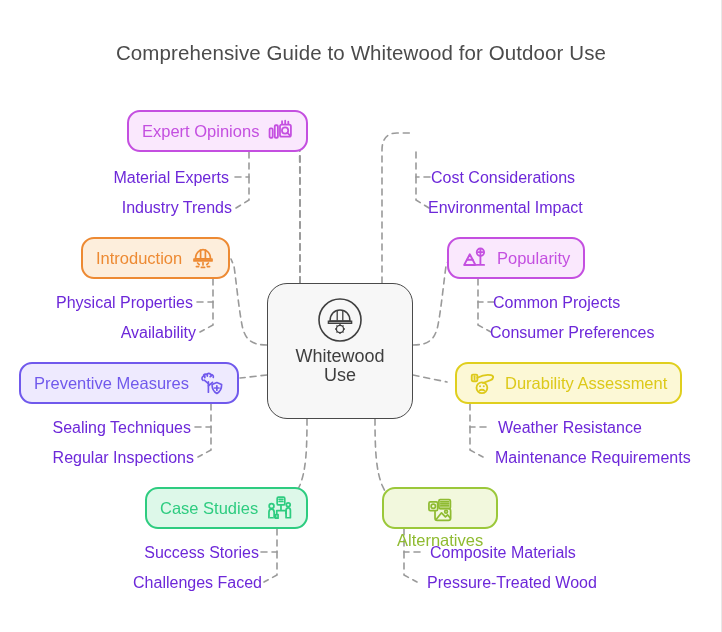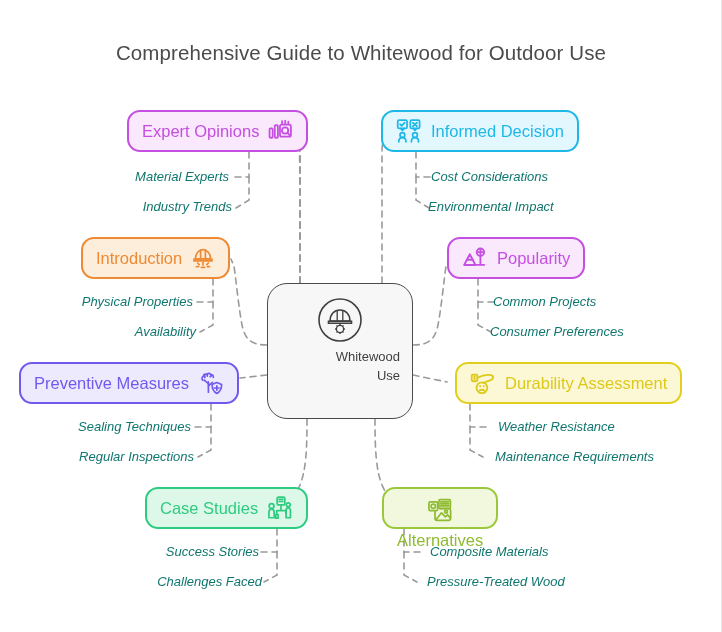--- a/index.html
+++ b/index.html
@@ -20,36 +20,36 @@
 
   
   .center-node{
     position:absolute;left:267px;top:283px;width:146px;height:136px;
     background:#f7f7f7;border:1.6px solid #4a4a4a;border-radius:20px;
     display:flex;flex-direction:column;align-items:center;justify-content:flex-start;
     padding-top:12px;box-sizing:border-box;
   }
   .center-icon{width:48px;height:48px;display:block;}
   .center-label{
-    margin-top:3px;font-size:13px;line-height:19px;color:#3f3f3f;text-align:right;
+    margin-top:3px;font-size:18px;line-height:19px;color:#3f3f3f;text-align:center;
     width:120px;
   }
 
   
   .node{
     position:absolute;display:flex;align-items:center;gap:9px;
     border-width:2px;border-style:solid;border-radius:13px;
     height:42px;padding:8px 13px;box-sizing:border-box;white-space:nowrap;
   }
   .node .nlabel{font-size:16.5px;line-height:1;}
   .node svg{display:block;flex:0 0 auto;}
 
   
   .sub{
-    position:absolute;font-size:13px;color:#0f766e;white-space:nowrap;line-height:1;font-style:italic;
+    position:absolute;font-size:16px;color:#6d28d9;white-space:nowrap;line-height:1;
   }
   .sub.r{text-align:left;}
   .sub.l{text-align:right;}
 </style>
 </head>
 <body>
 
 <div id="canvas">
 
   <svg id="edges" viewBox="0 0 722 632">
@@ -127,35 +127,20 @@
       <rect x="6.5" y="6" width="3" height="12" rx="1"></rect>
       <path d="M13.5 4.5 L13.5 2 M16.5 4.5 L16.5 1.5 M19.5 4.5 L19.5 2.5"></path>
       <rect x="11.5" y="5.5" width="10.5" height="11.5" rx="1.6"></rect>
       <circle cx="16.4" cy="11" r="3"></circle>
       <path d="M18.7 13.3 L21.3 16"></path>
     </svg>
   </div>
   <div class="sub l" style="right:493px;top:170px;">Material Experts</div>
   <div class="sub l" style="right:490px;top:200px;">Industry Trends</div>
 
-  <div class="node" style="left:381px;top:110px;border-color:#1eb8e8;background:#e3f8fe;">
-    <svg width="26" height="26" viewBox="0 0 24 24" fill="none" stroke="#1eb8e8" stroke-width="1.6" stroke-linecap="round" stroke-linejoin="round">
-      <rect x="1.6" y="2" width="8.6" height="7.6" rx="1.3"></rect>
-      <path d="M3.8 5.8 L5.2 7.2 L8 4.2"></path>
-      <path d="M4.3 9.6 L5.9 11.4 L7.5 9.6"></path>
-      <rect x="13.2" y="2" width="8.6" height="7.6" rx="1.3"></rect>
-      <path d="M15.6 4.4 L19.4 7.6 M19.4 4.4 L15.6 7.6"></path>
-      <path d="M15.9 9.6 L17.5 11.4 L19.1 9.6"></path>
-      <circle cx="5.9" cy="15.6" r="2.2"></circle>
-      <path d="M2.6 22 C2.6 19.4 4.1 18.2 5.9 18.2 C7.7 18.2 9.2 19.4 9.2 22"></path>
-      <circle cx="17.5" cy="15.6" r="2.2"></circle>
-      <path d="M14.2 22 C14.2 19.4 15.7 18.2 17.5 18.2 C19.3 18.2 20.8 19.4 20.8 22"></path>
-    </svg>
-    <span class="nlabel" style="color:#1eb8e8;">Informed Decision</span>
-  </div>
   <div class="sub r" style="left:431px;top:170px;">Cost Considerations</div>
   <div class="sub r" style="left:428px;top:200px;">Environmental Impact</div>
 
   <div class="node" style="left:81px;top:237px;border-color:#ed8a33;background:#fdeedc;">
     <span class="nlabel" style="color:#ed8a33;">Introduction</span>
     <svg width="24" height="24" viewBox="0 0 24 24" fill="none" stroke="#ed8a33" stroke-width="1.7" stroke-linecap="round" stroke-linejoin="round">
       <path d="M4.5 12.8 C4.5 7.4 8 3.6 12 3.6 C16 3.6 19.5 7.4 19.5 12.8 Z"></path>
       <path d="M9.6 4.2 L9.6 12.6 M14.4 4.2 L14.4 12.6"></path>
       <path d="M3 13 L21 13 L21 14.9 L3 14.9 Z"></path>
       <path d="M6.6 17 L8.2 18.6 M12 16.6 L12 18.9 M17.4 17 L15.8 18.6

